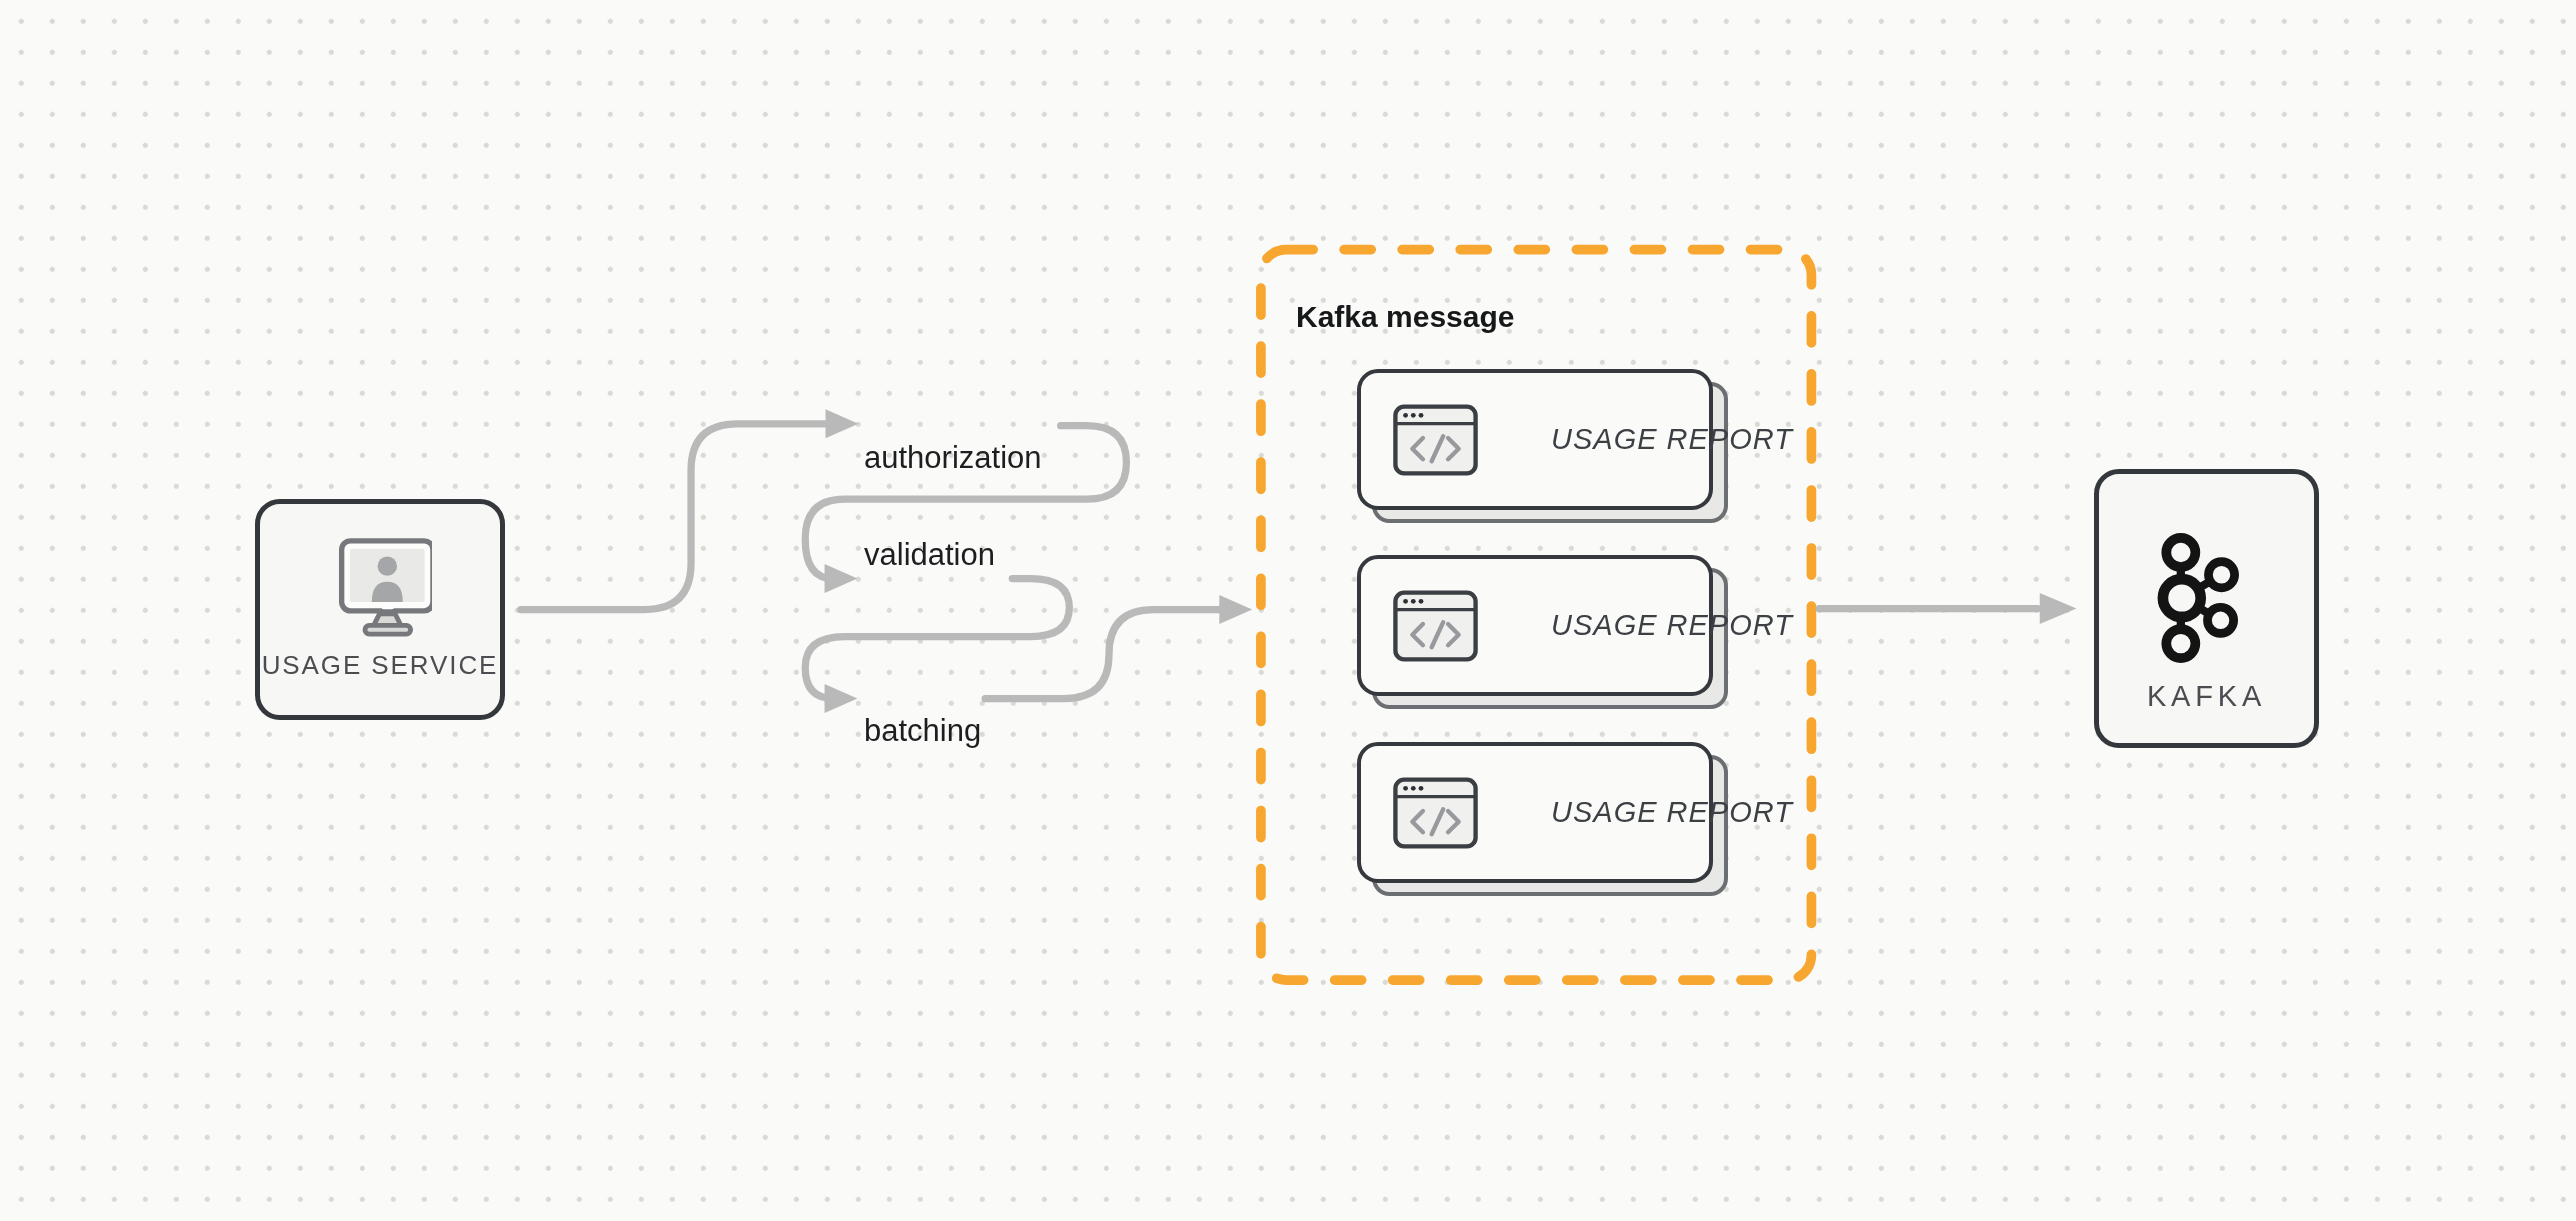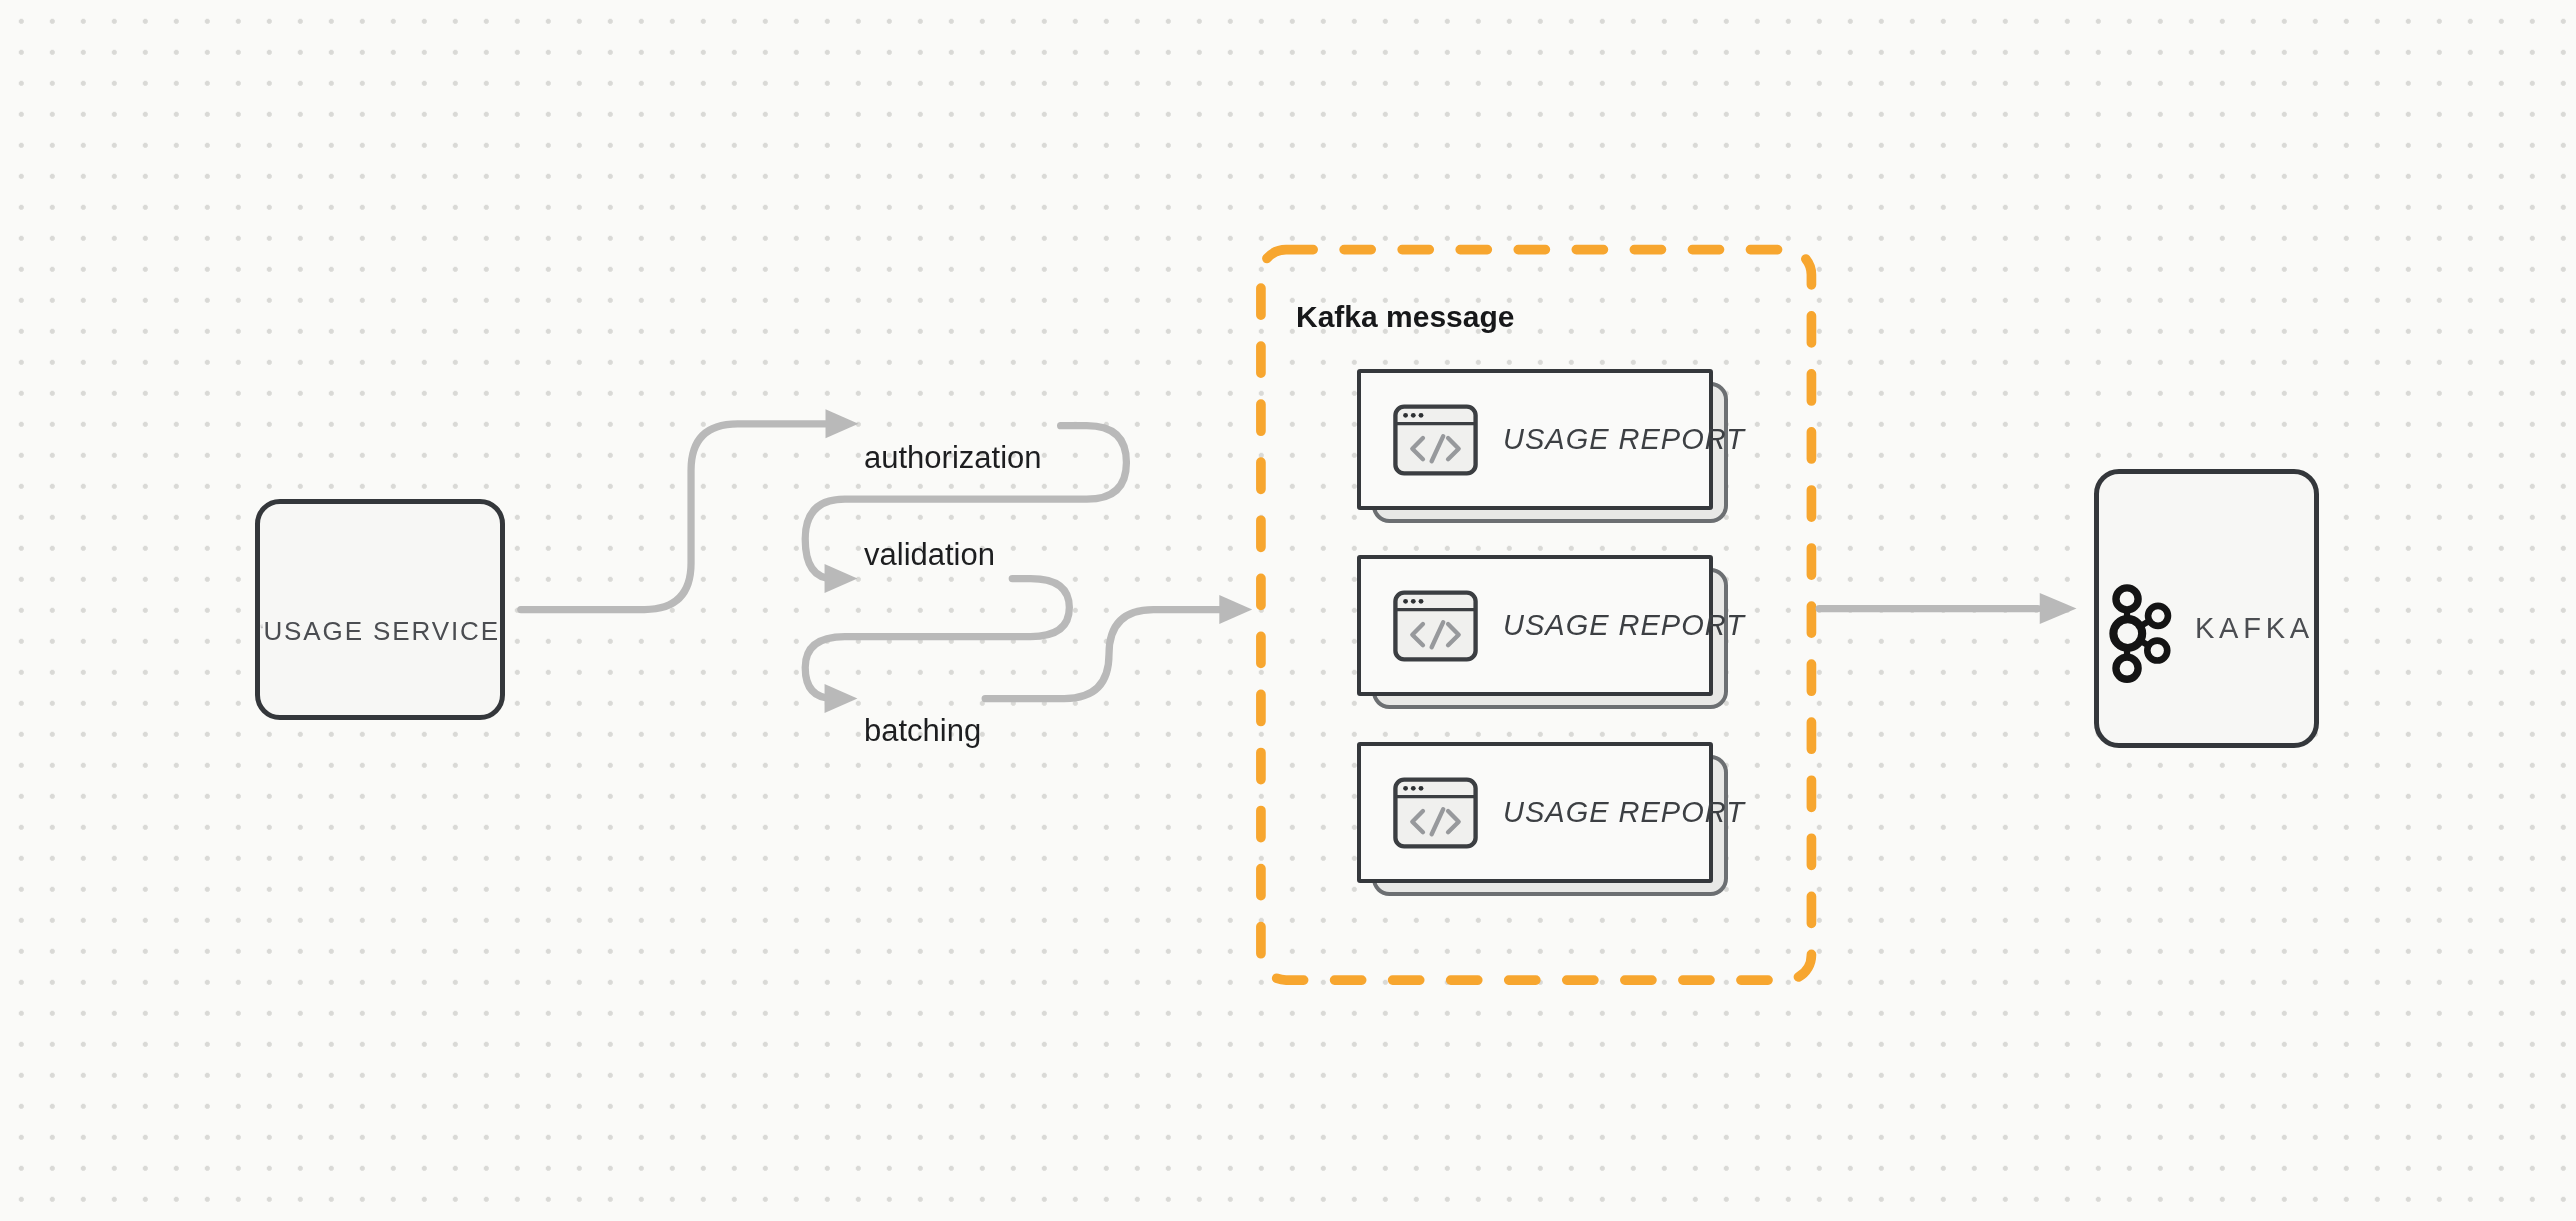--- a/index.html
+++ b/index.html
@@ -23,21 +23,21 @@
   .connector { stroke: #b9b9b9; stroke-width: 7.5; fill: none; stroke-linecap: round; stroke-linejoin: round; }
   .arrowhead { fill: #b9b9b9; stroke: none; }
   .boundary  { fill: none; stroke: #f7a62f; stroke-width: 10; stroke-dasharray: 28 32; stroke-linecap: round; }
 
   .node {
     position: absolute;
     background: #f7f7f5;
     border: 5.3px solid #34373b;
     border-radius: 25px;
     box-sizing: border-box;
-    display: flex; flex-direction: row; align-items: center;
+    display: flex; flex-direction: column; align-items: center;
   }
   .node-usage-service { left: 255px; top: 499px; width: 250px; height: 221px; padding-top: 33px; }
   .node-kafka         { left: 2094px; top: 469px; width: 225px; height: 279px; padding-top: 27px; }
   .node-label {
     color: #4b4d51;
     letter-spacing: 1.9px;
     white-space: nowrap;
   }
   .node-usage-service .node-label { font-size: 26px; margin-top: 11.6px; }
   .node-kafka .node-label { font-size: 29px; letter-spacing: 4.8px; margin-top: 13.5px; }
@@ -71,23 +71,23 @@
     background: #e8e8e6;
     border: 4.4px solid #6c6f72;
     border-radius: 17.4px;
     box-sizing: border-box;
   }
   .report-card .card-front {
     position: absolute; left: 0; top: 0;
     width: 100%; height: 100%;
     background: #fafaf9;
     border: 4.4px solid #35383c;
-    border-radius: 3px;
+    border-radius: 21px;
     box-sizing: border-box;
-    display: flex; align-items: center;
+    display: flex; align-items: center; gap: 48px;
   }
   .card-1 { top: 369px; }
   .card-2 { top: 555px; }
   .card-3 { top: 742px; }
   .card-front .code-icon { margin-left: 32px; flex: 0 0 auto; }
   .report-label {
     margin-left: 25px;
     font-size: 29px;
     font-style: italic;
     letter-spacing: 1px;

